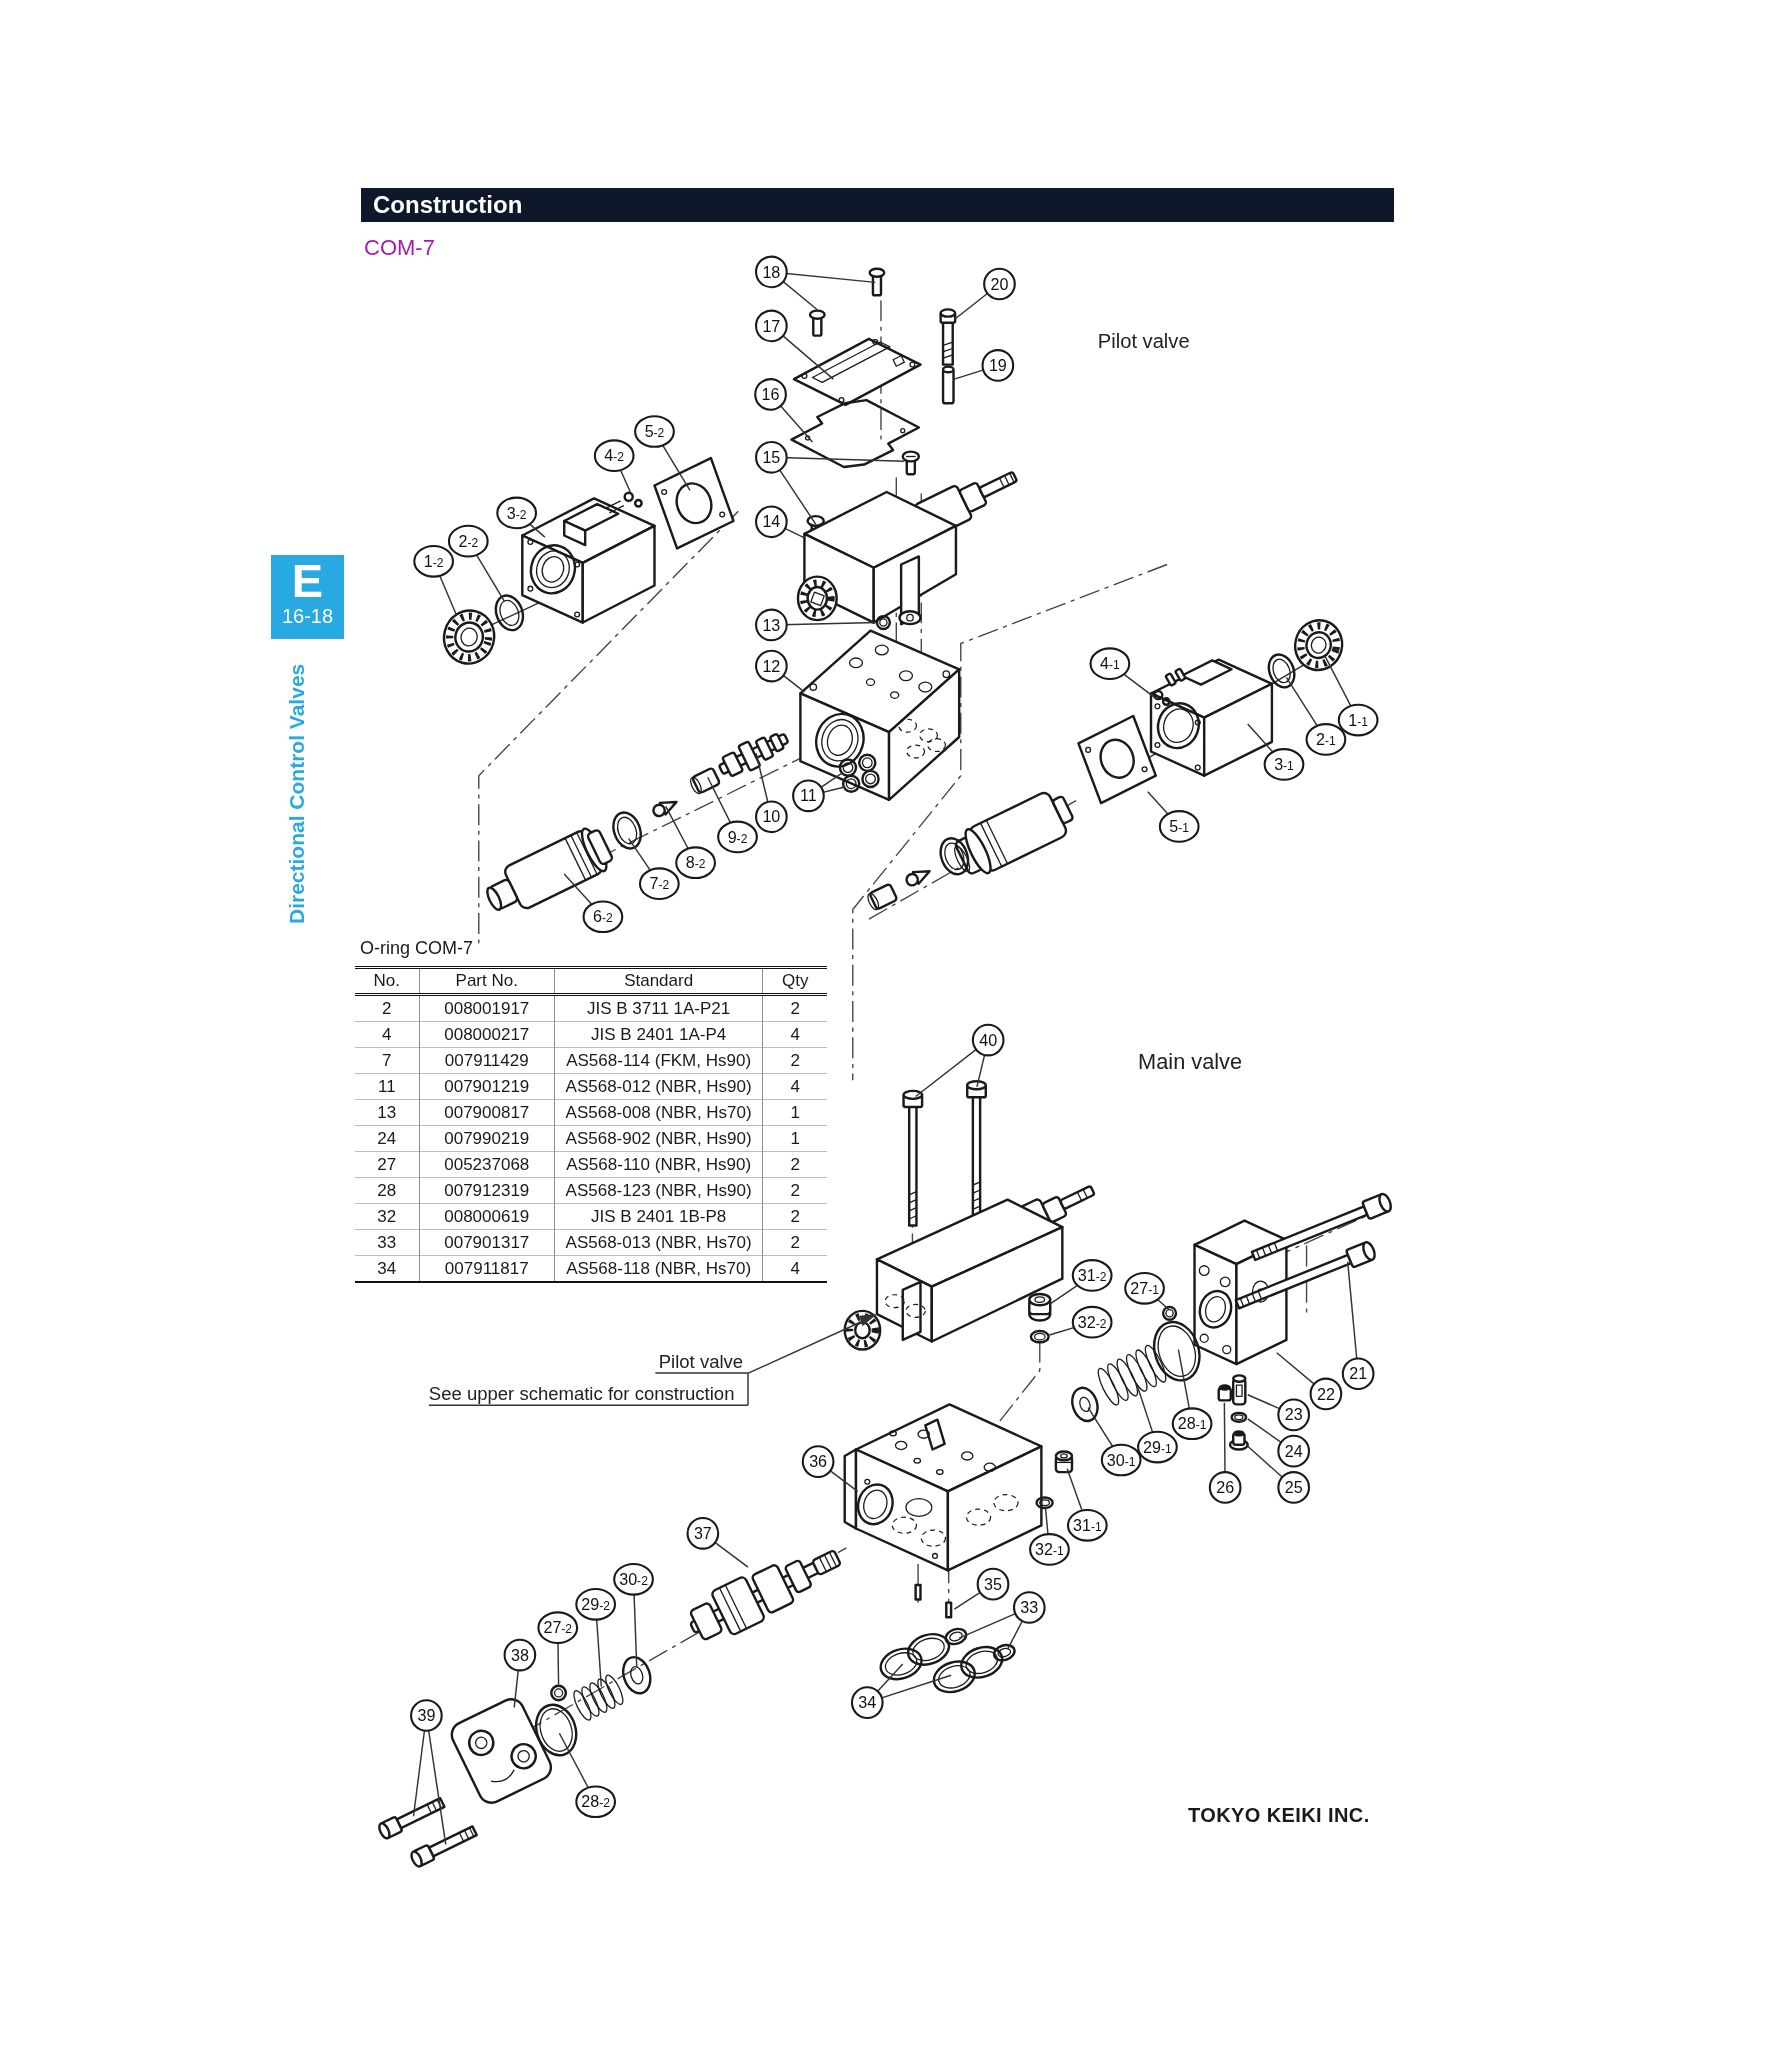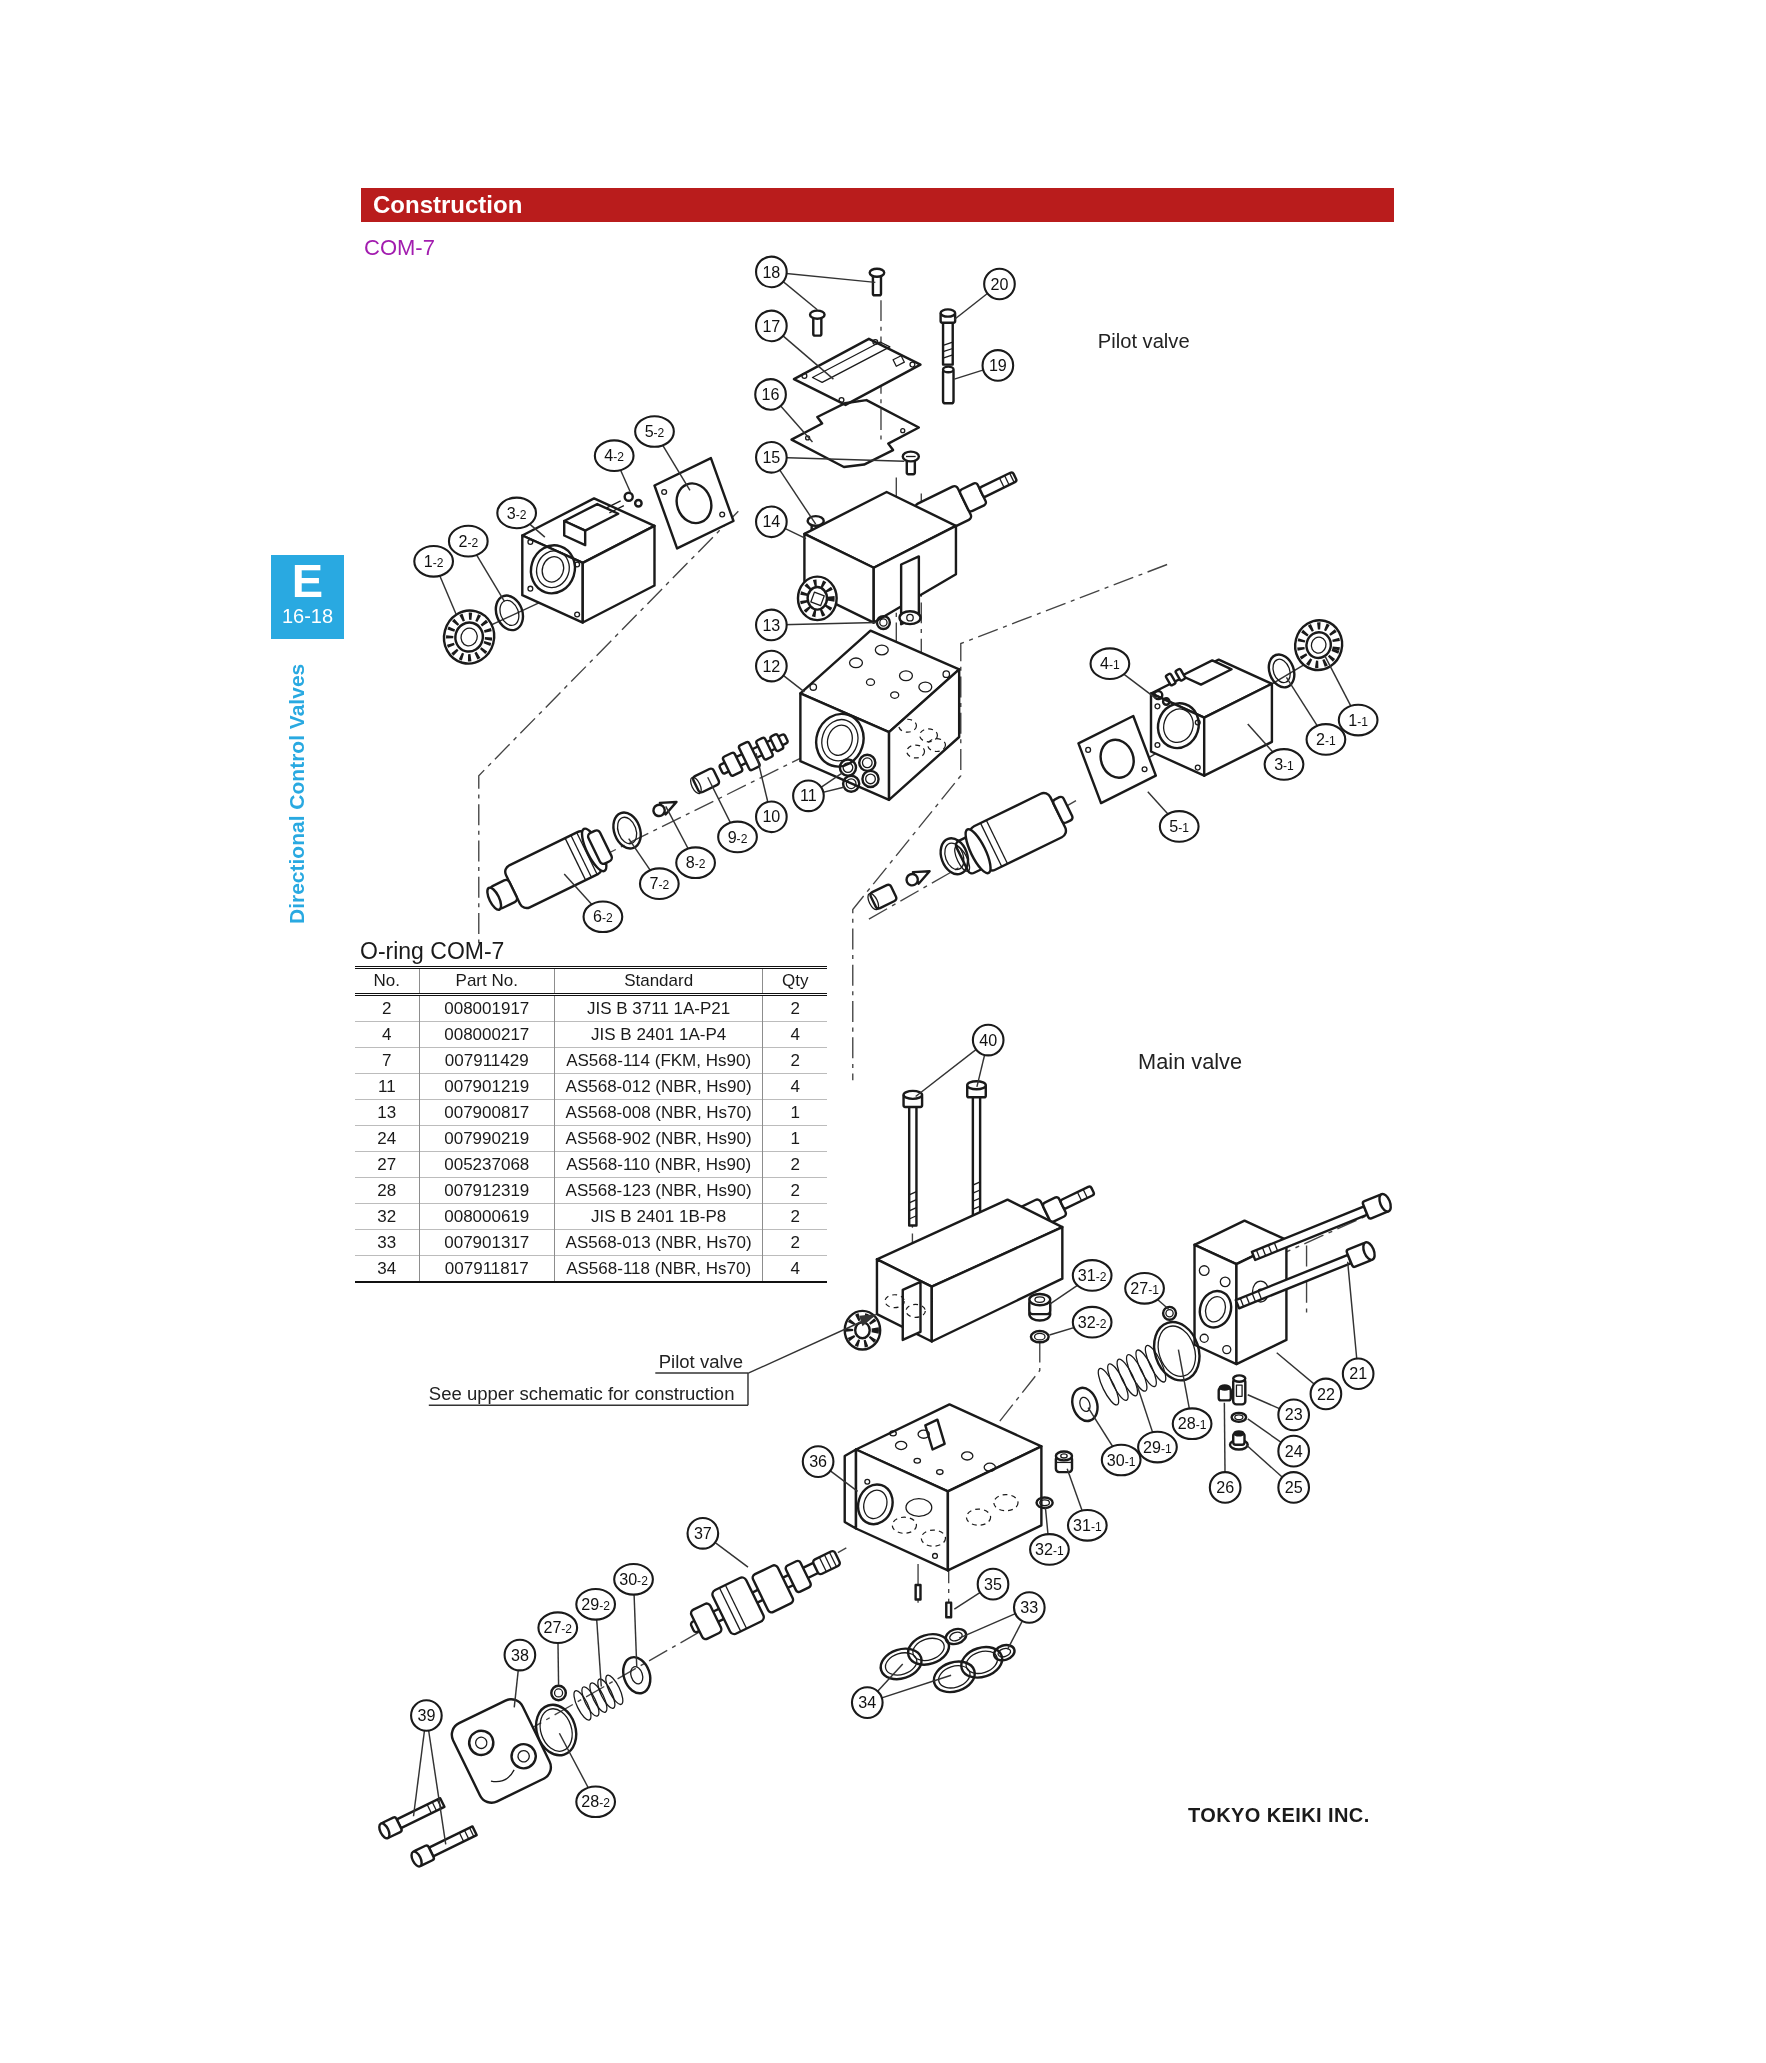--- a/index.html
+++ b/index.html
@@ -20,21 +20,21 @@
   .knurl{fill:none;stroke:#1a1a1a;stroke-width:9;stroke-dasharray:3.5 6.5}
 
   .titlebar{position:absolute;left:361px;top:188px;width:1033px;height:34px;color:#fff;
             font-size:24px;font-weight:bold;line-height:34px;padding-left:12px;box-sizing:border-box}
   .model{position:absolute;left:364px;top:235px;font-size:22px;color:#a21caf}
   .etab{position:absolute;left:271px;top:555px;width:73px;height:84px;text-align:center;color:#fff}
   .etab .letter{display:block;font-size:47px;font-weight:bold;line-height:48px;margin-top:1.6px}
   .etab .range{display:block;font-size:20px;font-weight:normal;line-height:22.6px}
   .category{position:absolute;left:285px;top:924px;transform:rotate(-90deg);transform-origin:0 0;
             width:274px;font-size:21px;font-weight:bold;white-space:nowrap}
-  .oring-title{position:absolute;left:360px;top:938px;font-size:23px}
+  .oring-title{position:absolute;left:360px;top:938px;font-size:18px}
   .tablebox{position:absolute;left:355px;top:966px;width:472px}
   table.parts{border-collapse:collapse;width:472px;font-size:17px;
               border-top:3.2px double #111;border-bottom:2.4px solid #111}
   table.parts th{font-weight:normal;height:24px;border-bottom:3.2px double #111}
   table.parts td{height:25px}
   table.parts th,table.parts td{text-align:center;padding:0 3.2px;border-right:0.8px solid #8d8d8d}
   table.parts th:last-child,table.parts td:last-child{border-right:none}
   table.parts tbody tr+tr td{border-top:0.8px solid #bcbcbc}
   .c0{width:64px}.c1{width:135px}.c2{width:208px}.c3{width:64px}
   .footer{position:absolute;left:1188px;top:1804px;font-size:20px;font-weight:bold;letter-spacing:0.4px}
@@ -826,21 +826,21 @@
         </g>
       </g>
   <g id="gen-labels">
         <text x="1362" y="432" text-anchor="start" class="dlabel" font-family="&quot;Liberation Sans&quot;,sans-serif" font-size="25">Pilot valve</text>
         <text x="1412" y="1326" text-anchor="start" class="dlabel" font-family="&quot;Liberation Sans&quot;,sans-serif" font-size="27">Main valve</text>
         <text x="922" y="1697" text-anchor="end" class="dlabel" font-family="&quot;Liberation Sans&quot;,sans-serif" font-size="23">Pilot valve</text>
         <text x="532" y="1737" text-anchor="start" class="dlabel" font-family="&quot;Liberation Sans&quot;,sans-serif" font-size="23">See upper schematic for construction</text>
       </g>
 </svg>
 
-<div class="titlebar" style="background: #b91c1c;">
+<div class="titlebar" style="background: #0f172a;">
   <span>Construction</span>
 </div>
 <div class="model">COM-7</div>
 
 <div class="etab" style="background: rgb(41, 169, 225);">
   <span class="letter">E</span>
   <span class="range">16-18</span>
 </div>
 <div class="category" style="color: rgb(41, 169, 225);">Directional Control Valves</div>
 

